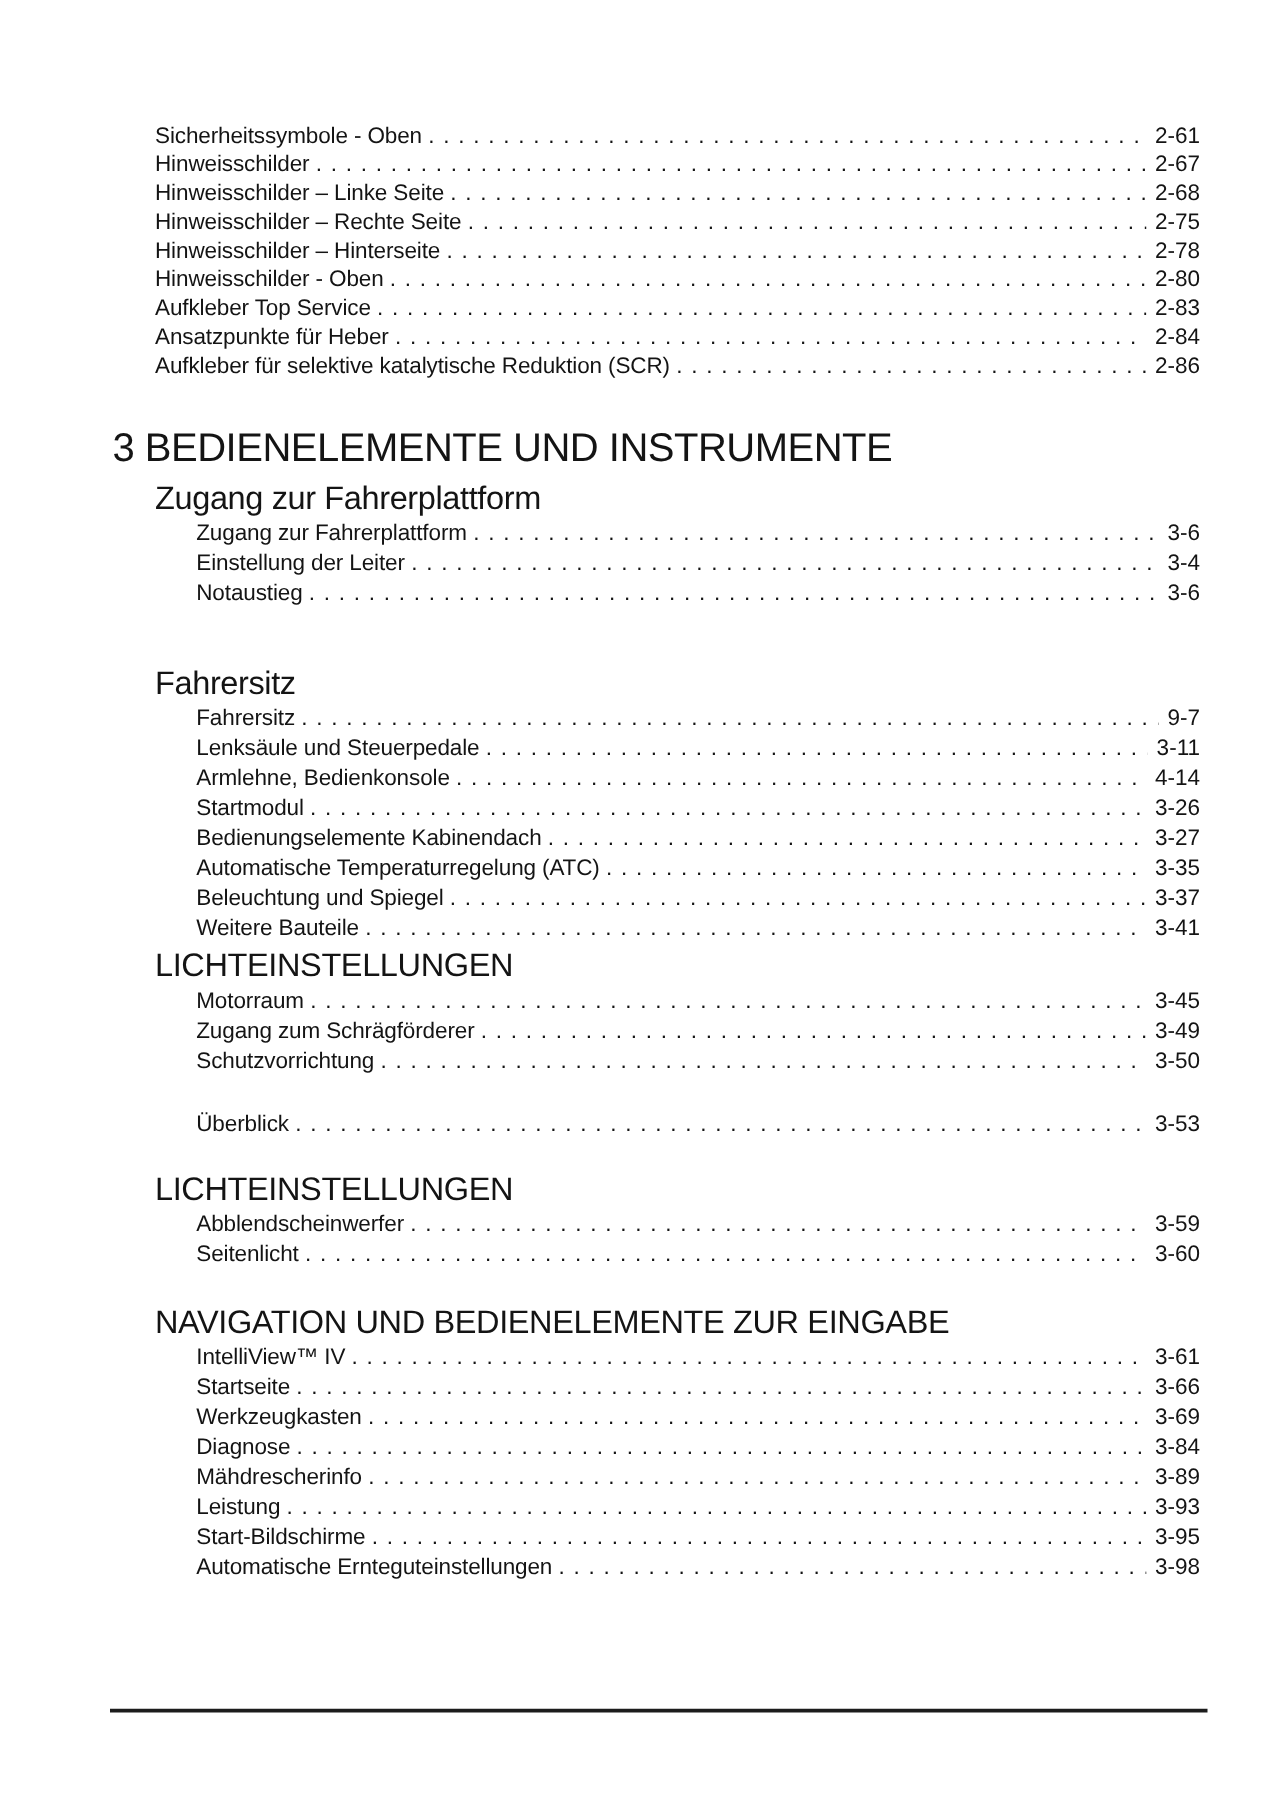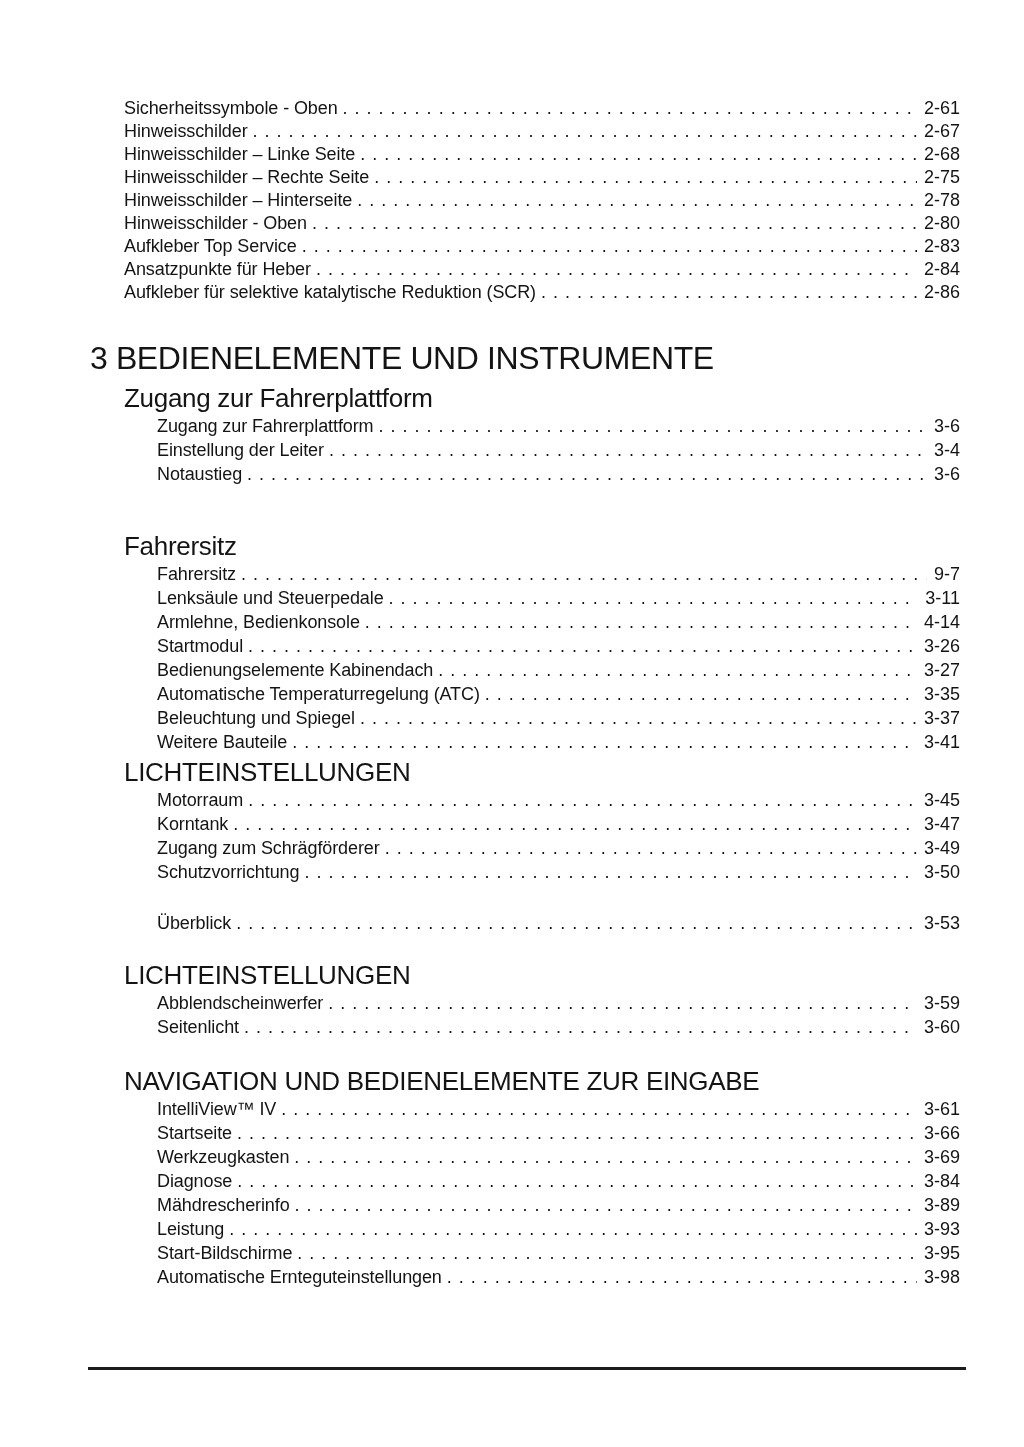--- a/index.html
+++ b/index.html
@@ -194,25 +194,20 @@
           </div>
         </section>
         <section class="toc-group">
           <h2 class="group-title">LICHTEINSTELLUNGEN</h2>
           <div class="toc-row">
             <span class="toc-label">Motorraum</span>
             <span class="toc-dots"></span>
             <span class="toc-page">3-45</span>
           </div>
           <div class="toc-row">
-            <span class="toc-label">Korntank</span>
-            <span class="toc-dots"></span>
-            <span class="toc-page">3-47</span>
-          </div>
-          <div class="toc-row">
             <span class="toc-label">Zugang zum Schrägförderer</span>
             <span class="toc-dots"></span>
             <span class="toc-page">3-49</span>
           </div>
           <div class="toc-row">
             <span class="toc-label">Schutzvorrichtung</span>
             <span class="toc-dots"></span>
             <span class="toc-page">3-50</span>
           </div>
         </section>

